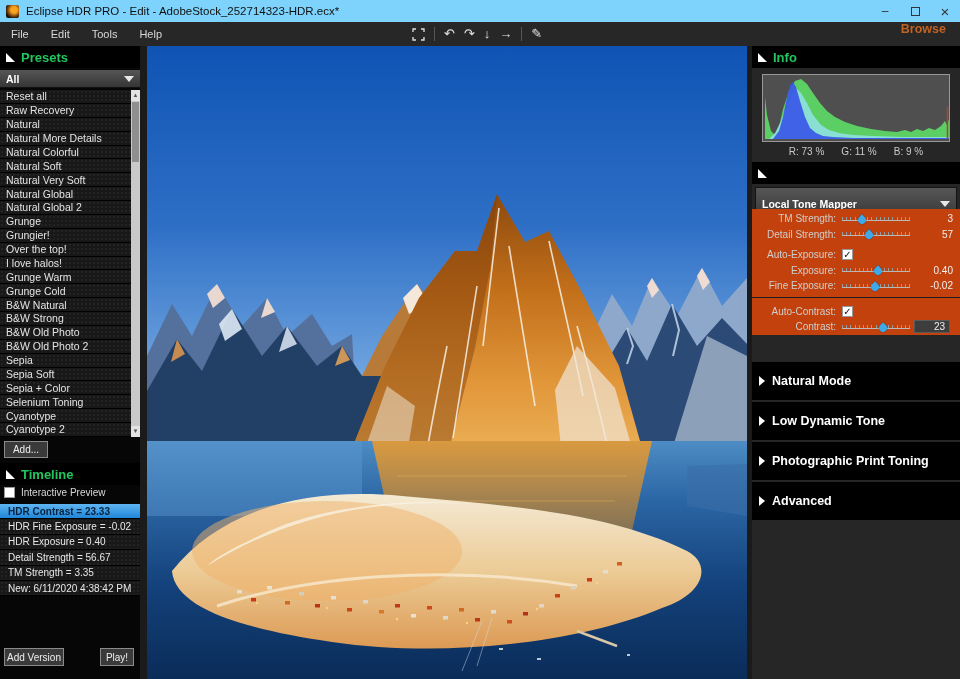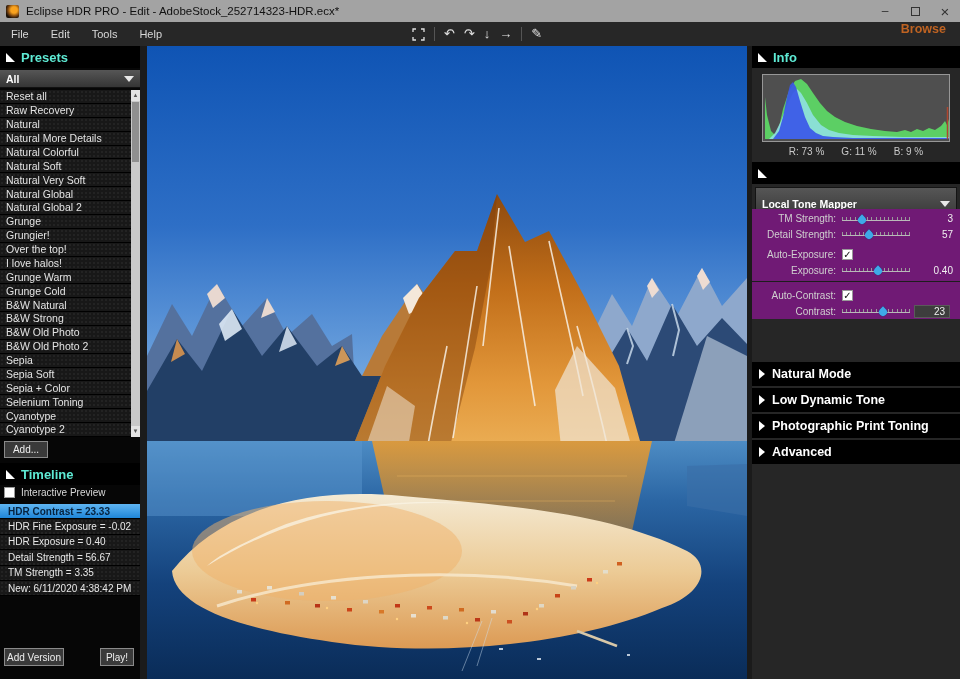--- a/index.html
+++ b/index.html
@@ -1,21 +1,21 @@
 <!DOCTYPE html>
 <html><head>
 <meta charset="utf-8">
 <style>
   * { margin:0; padding:0; box-sizing:border-box; }
   html,body { width:960px; height:679px; overflow:hidden; background:#151515;
               font-family:"Liberation Sans", sans-serif; }
   #app { position:relative; width:960px; height:679px; background:#1b1b1b; }
 
   
-  #titlebar { position:absolute; left:0; top:0; width:960px; height:22px; background:#a3a3a3;
+  #titlebar { position:absolute; left:0; top:0; width:960px; height:22px; background:#7dd3fc;
               display:flex; align-items:center; }
   #app-icon { width:13px; height:13px; margin-left:6px; border-radius:2px;
               background:radial-gradient(circle at 62% 38%, #f9a21e 28%, #7a4410 55%, #1d1208 75%); }
   #title-text { font-size:11.5px; color:#111; margin-left:7px; white-space:nowrap; }
   #win-controls { margin-left:auto; display:flex; height:100%; }
   .win-btn { width:30px; height:100%; display:flex; align-items:center; justify-content:center;
              color:#333; font-size:12px; cursor:default; }
   .win-btn.close { font-size:15px; }
   .max-glyph { width:9px; height:9px; border:1px solid #333; display:inline-block; }
 
@@ -26,21 +26,21 @@
   #toolbar { position:absolute; left:412px; top:22px; height:24px; display:flex; align-items:center; gap:9px; }
   .tb-icon { color:#e0e0e0; font-size:13px; line-height:24px; display:flex; align-items:center; }
   .tb-sep { width:1px; height:14px; background:#555; }
   #mode-switch { position:absolute; right:14px; top:22px; height:24px; display:flex; align-items:center; gap:26px;flex-direction:column; }
   #browse-label { color:#bf6322; font-size:12.5px; font-weight:bold; }
   #edit-label { color:#fef9c3; font-size:12.5px; font-weight:bold; }
 
   
   .panel-header { height:22px; background:#000; display:flex; align-items:center; padding-left:6px; }
   .panel-header .tri { width:0; height:0; border-bottom:9px solid #fff; border-right:9px solid transparent; margin-right:6px; }
-  .panel-header .ph-label { color:#5eead4; font-size:13px; font-weight:bold; }
+  .panel-header .ph-label { color:#22c55e; font-size:13px; font-weight:bold; }
 
   
   #left-panel { position:absolute; left:0; top:46px; width:140px; height:633px; background:#060606; }
   #preset-filter { position:absolute; left:0; top:24px; width:140px; height:18px;
                    background:linear-gradient(#565656,#353535); border-bottom:1px solid #111;
                    display:flex; align-items:center; padding:0 6px; }
   #preset-filter .df-label { color:#fff; font-size:10.5px; font-weight:bold; flex:1; }
   .dd-arrow { width:0; height:0; border-left:5px solid transparent; border-right:5px solid transparent;
               border-top:6px solid #e8e8e8; }
   #preset-list { position:absolute; left:0; top:44px; width:131px; height:347px; overflow:hidden; }
@@ -81,38 +81,38 @@
   #right-panel { position:absolute; left:752px; top:46px; width:208px; height:633px; background:#262626; }
   #hist-wrap { position:absolute; left:10px; top:28px; width:188px; height:68px;
                background:#4f4f4f; border:1px solid #979797; }
   #hist-pcts { position:absolute; left:0; top:100px; width:208px; display:flex; justify-content:center;
                gap:17px; color:#c9c9c9; font-size:10px; }
   #hdtm-header { position:absolute; left:0; top:116px; width:208px; }
   #mapper-dd { position:absolute; left:3px; top:141px; width:202px; height:18px;
                background:linear-gradient(#565656,#353535); border:1px solid #141414;
                display:flex; align-items:center; padding:16px 6px; }
   #mapper-dd .df-label { color:#fff; font-size:10.5px; font-weight:bold; flex:1; }
-  #tone-rows { position:absolute; left:0; top:163px; width:208px; background:#701a75; padding-top:2px; }
+  #tone-rows { position:absolute; left:0; top:163px; width:208px; background:#c2410c; padding-top:2px; }
   .tone-row { height:15.5px; display:flex; align-items:center; }
   .tone-label { width:90px; text-align:right; color:#cfcfcf; font-size:10px; padding-right:6px; white-space:nowrap; }
   .slider { position:relative; width:68px; height:12px; }
   .slider .track { position:absolute; left:0; right:0; top:2px; height:6px;
                    border-bottom:1px solid #b9b9b9;
                    background-image:repeating-linear-gradient(90deg,#9a9a9a 0 1px,transparent 1px 4.2px);
                    background-size:100% 4px; background-position:0 2px; background-repeat:no-repeat; }
   .slider .thumb { position:absolute; top:3px; width:8px; height:8px; background:#3fa9e8;
                    border-radius:0 50% 50% 50%; transform:translateX(-50%) rotate(45deg);
                    box-shadow:0 0 1px #00386b; }
   .tone-value { flex:1; text-align:right; color:#f0f0f0; font-size:10px; padding-right:7px; }
   .tone-value.boxed { flex:none; width:36px; margin-left:4px; margin-right:7px; background:#3d3d3d;
                       border:1px solid #5a5a5a; height:13px; line-height:12px; padding-right:4px; }
   .tone-spacer { height:5px; }
   .tone-divider { height:7px; border-top:1px solid #1d1d1d; margin-top:3px; }
   #collapsed-panels { position:absolute; left:0; top:316px; width:208px; }
-  .collapse-header { height:24px; background:#000; margin-bottom:2px; display:flex; align-items:center; padding-left:7px; }
+  .collapse-header { height:38px; background:#000; margin-bottom:2px; display:flex; align-items:center; padding-left:7px; }
   .tri-right { width:0; height:0; border-top:5px solid transparent; border-bottom:5px solid transparent;
                border-left:6px solid #fff; margin-right:7px; }
   .collapse-label { color:#fff; font-size:12.5px; font-weight:bold; }
 </style>
 </head>
 <body>
 
 <div id="app">
 
   <div id="titlebar">
@@ -399,20 +399,28 @@
           <span class="checkbox">✓</span>
         </div>
         <div class="tone-row">
           <span class="tone-label">Exposure:</span>
           <span class="slider">
             <span class="track"></span>
             <span class="thumb" style="left: 53%;"></span>
           </span>
           <span class="tone-value">0.40</span>
         </div>
+        <div class="tone-row">
+          <span class="tone-label">Fine Exposure:</span>
+          <span class="slider">
+            <span class="track"></span>
+            <span class="thumb" style="left: 49%;"></span>
+          </span>
+          <span class="tone-value">-0.02</span>
+        </div>
         <div class="tone-divider"></div>
         <div class="tone-row">
           <span class="tone-label">Auto-Contrast:</span>
           <span class="checkbox">✓</span>
         </div>
         <div class="tone-row">
           <span class="tone-label">Contrast:</span>
           <span class="slider">
             <span class="track"></span>
             <span class="thumb" style="left: 61%;"></span>

